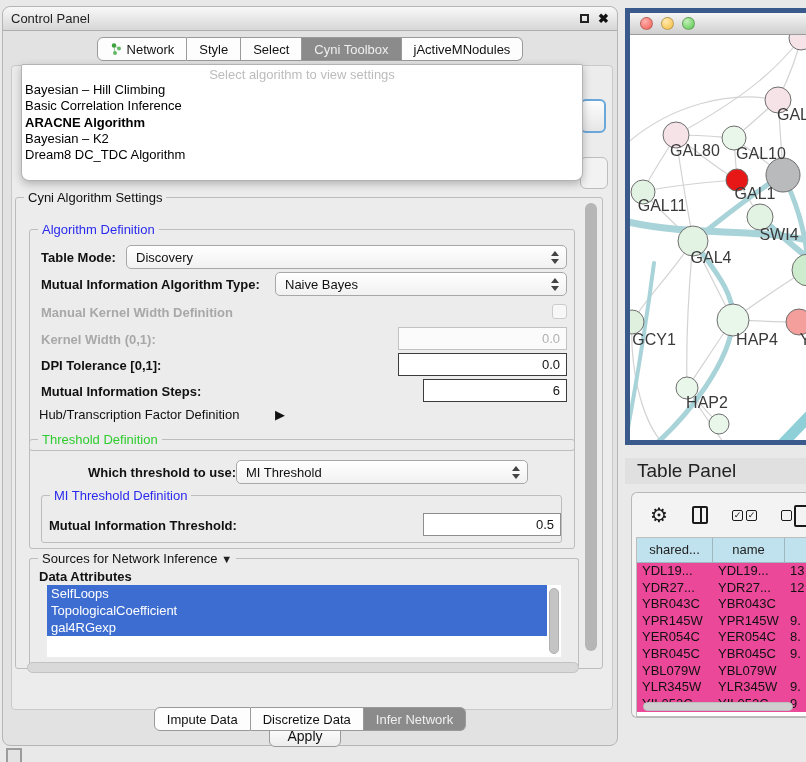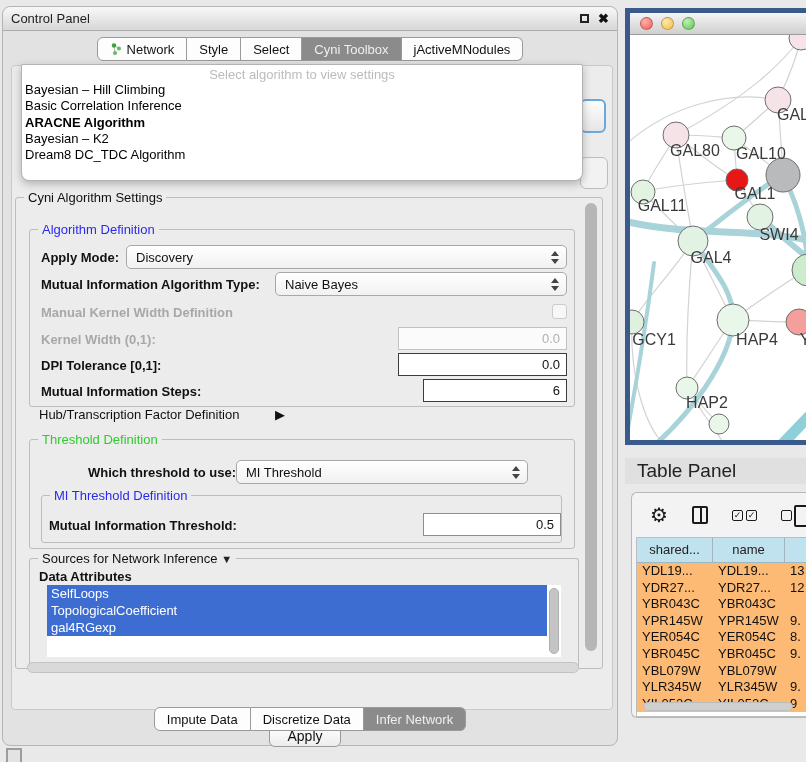--- a/index.html
+++ b/index.html
@@ -123,21 +123,21 @@
   .cb-pair { display:flex; gap:3px; }
   .cb { width:11px; height:11px; border:1.5px solid #1a1a1a; border-radius:2px;
     font-size:9px; line-height:9px; text-align:center; color:#1a1a1a; }
   .doc-icon { position:absolute; right:-8px; top:12px; width:20px; height:22px;
     border:2px solid #1a1a1a; border-radius:2px; background:#f3f3f3; }
   .tp-table { position:absolute; left:4px; top:44px; right:0; bottom:0; background:#fff;
     border:1px solid #bdbdbd; border-right:none; overflow:hidden; }
   .tp-header { display:flex; height:25px; background:#bfe2ee; border-bottom:1px solid #9fb6bf; }
   .tp-th { font-size:13px; color:#222; text-align:center; padding-top:4px;
     border-right:1px solid #9fb6bf; flex:none; }
-  .tp-row { display:flex; height:16.6px; background:#fdba74; }
+  .tp-row { display:flex; height:16.6px; background:#ec4899; }
   .tp-td { font-size:13px; padding-left:5px; white-space:nowrap; overflow:hidden; flex:none; }
   .tp-hscroll { position:absolute; left:6px; bottom:5px; width:150px; height:9px;
     background:#cfcfcf; border-radius:5px; border:1px solid #bdbdbd; }
 </style>
 </head>
 <body>
 
 <div class="abs cp-window">
   <div class="abs cp-titlebar">
     <span class="cp-title">Control Panel</span>
@@ -185,24 +185,24 @@
         <div class="dd-item bold">ARACNE Algorithm</div>
         <div class="dd-item">Bayesian – K2</div>
         <div class="dd-item">Dream8 DC_TDC Algorithm</div>
       </div>
   </div>
 
   <div class="abs group settings-box">
     <span class="legend">Cyni Algorithm Settings</span>
   </div>
 
-  <div class="abs group" style="left:26px; top:222px; width:546px; height:178px;">
+  <div class="abs group" style="left:26px; top:222px; width:546px; height:222px;">
     <span class="legend blue">Algorithm Definition</span>
   </div>
-  <span class="lbl" style="left:38px; top:243px;">Apply Mode:</span>
+  <span class="lbl" style="left:38px; top:243px;">Table Mode:</span>
   <div class="combo abs" style="left:123px; top:238px; width:441px;">
     <span>Discovery</span>
     <span class="spin"></span>
   </div>
   <span class="lbl" style="left:38px; top:270px;">Mutual Information Algorithm Type:</span>
   <div class="combo abs" style="left:272px; top:265px; width:292px;">
     <span>Naive Bayes</span>
     <span class="spin"></span>
   </div>
   <span class="lbl disabled" style="left:38px; top:298px;">Manual Kernel Width Definition</span>

